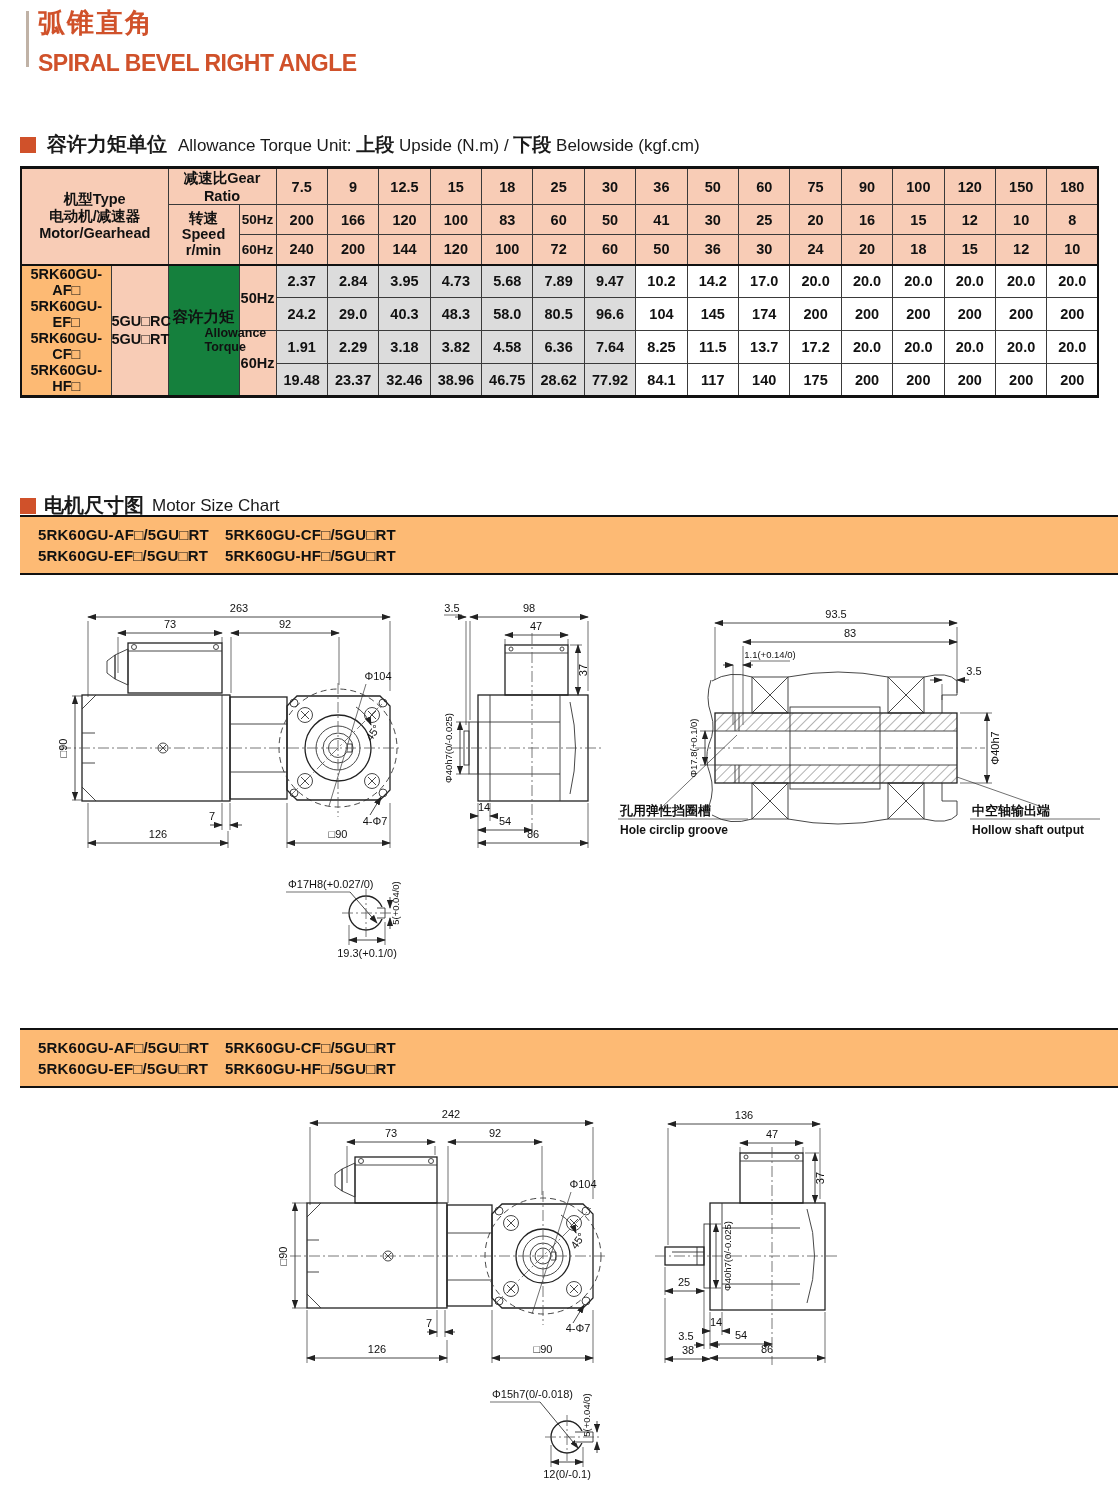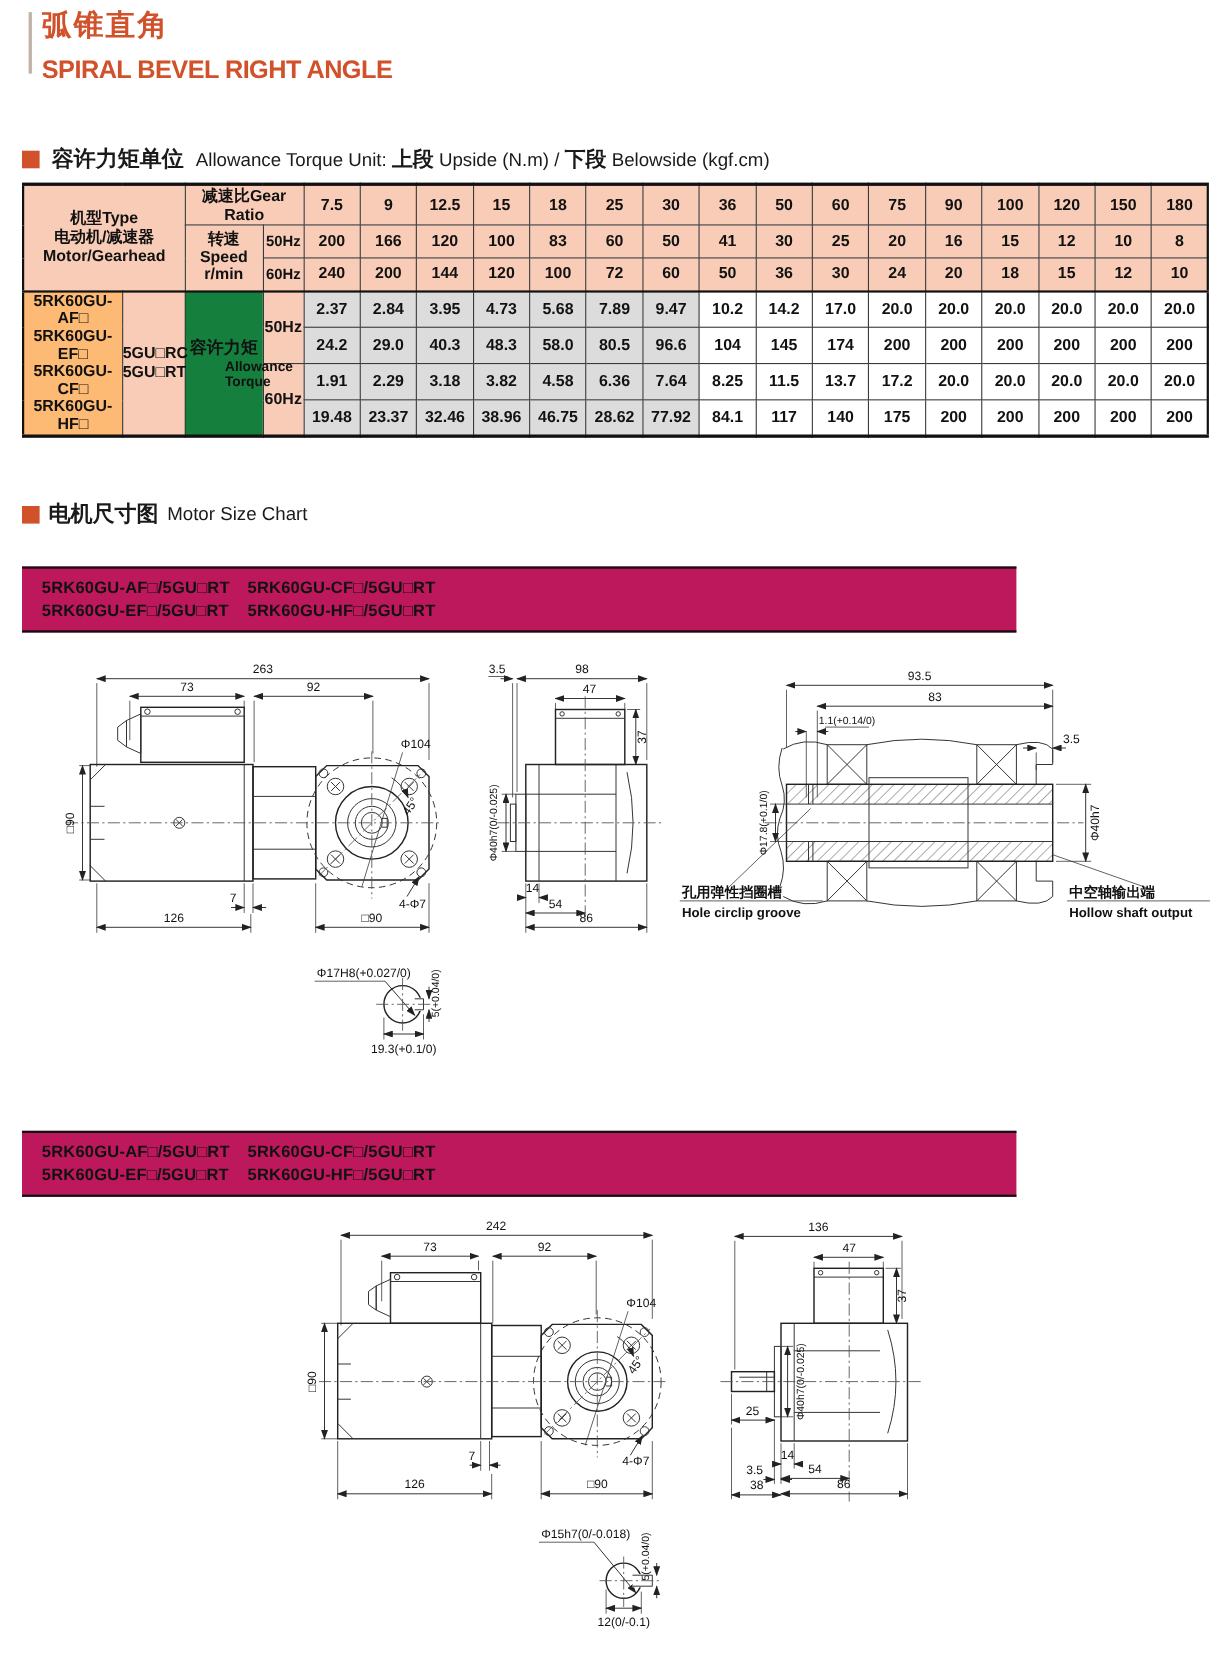--- a/index.html
+++ b/index.html
@@ -29,22 +29,22 @@
   th.ratio-label{font-size:14px;}
   th.speed-label{text-align:left;padding-left:5px;font-size:14px;line-height:16px;}
   td.models-cell{text-align:left;padding-left:5px;font-size:13px;font-weight:700;line-height:16px;background:#fdba74;}
   td.gear-cell{font-size:14px;font-weight:700;line-height:18px;background:#f8ccb6;}
   td.allow-cell{text-align:left;padding-left:5px;background:#15803d;}
   td.allow-cell .z{font-size:15.5px;font-weight:700;line-height:19px;}
   td.allow-cell .e{font-size:12.5px;font-weight:600;line-height:14px;margin-left:36px;}
   td.hz-cell{background:#f8ccb6;font-size:13.5px;}
   tbody{border-top:2px solid #111;}
   
-  .strip{position:absolute;left:20px;width:904px;height:56px;background:#be185d;
-         border-top:2px solid #111;border-bottom:2px solid #111;}
+  .strip{position:absolute;left:20px;width:1078px;height:56px;background:#fdba74;
+         border-top:2px solid #111;border-bottom:2px solid #111;padding-left:20px;}
   .strip .c1{position:absolute;left:18px;top:7px;}
   .strip .c2{position:absolute;left:205px;top:7px;}
   .strip div span{display:block;font-size:15px;font-weight:700;line-height:21px;letter-spacing:0.2px;}
   
   svg{position:absolute;left:0;}
   .obj{stroke:#222;stroke-width:1.3;fill:none;}
   .obj2{stroke:#333;stroke-width:0.9;fill:none;}
   .dim{stroke:#333;stroke-width:0.9;fill:none;}
   .ext{stroke:#333;stroke-width:0.7;fill:none;}
   .cl{stroke:#555;stroke-width:0.8;fill:none;stroke-dasharray:11 3 2 3;}
@@ -239,21 +239,21 @@
           <td class="w">175</td>
           <td class="w">200</td>
           <td class="w">200</td>
           <td class="w">200</td>
           <td class="w">200</td>
           <td class="w">200</td>
       </tr>
     </tbody>
   </table>
 
-  <div class="sec-head" style="top:454px;">
+  <div class="sec-head" style="top:492px;">
     <div class="sq"></div>
     <span class="sec-zh">电机尺寸图</span>
     <span class="sec-en">Motor Size Chart</span>
   </div>
 
   <div class="strip" style="top:515px;">
     <div class="c1">
       <span>5RK60GU-AF□/5GU□RT</span>
       <span>5RK60GU-EF□/5GU□RT</span>
     </div>

